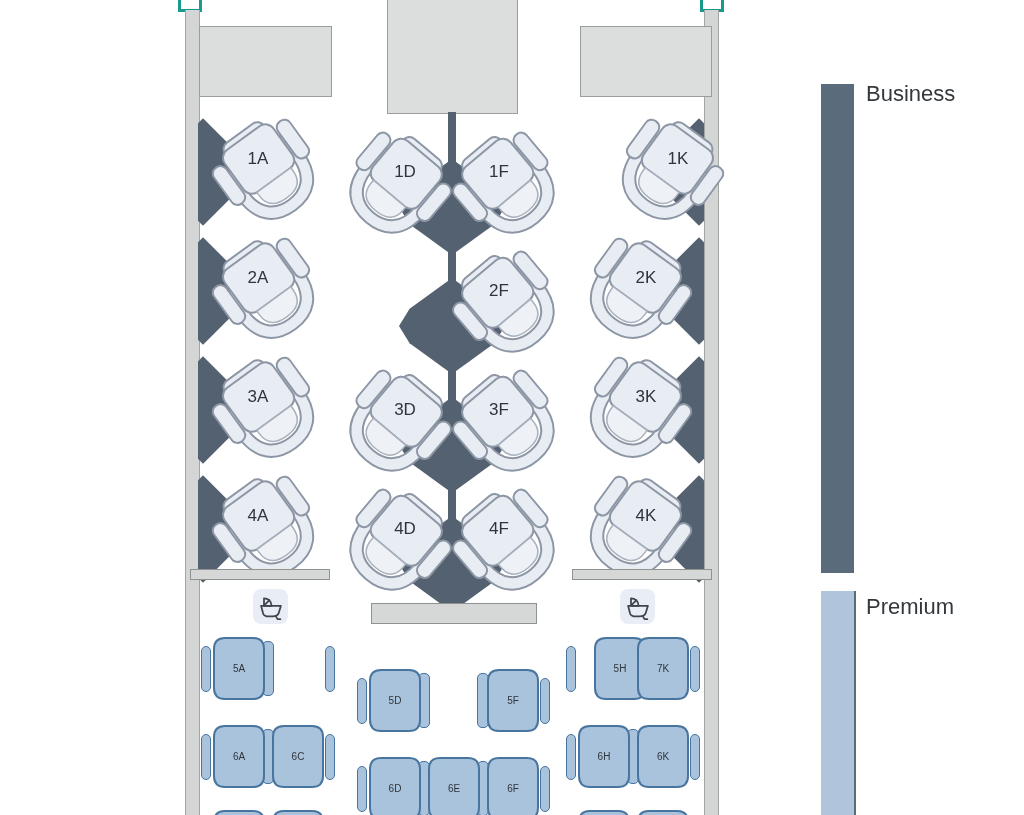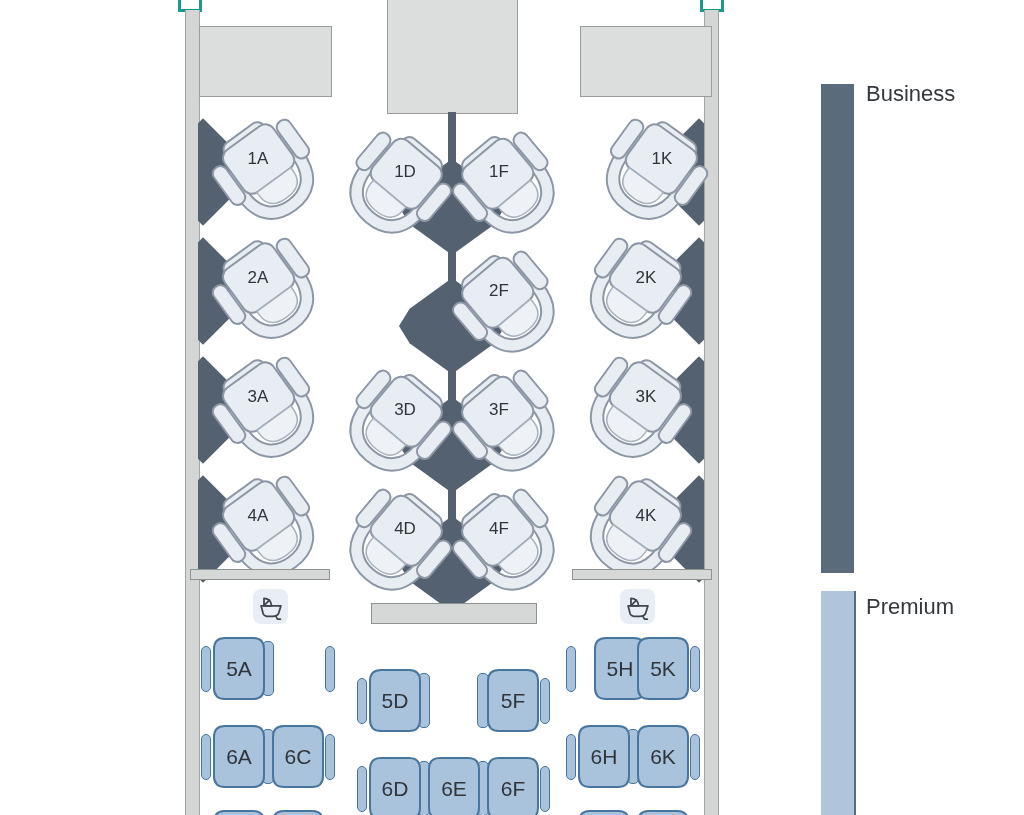--- a/index.html
+++ b/index.html
@@ -23,21 +23,21 @@
   .rot-a svg{transform:rotate(-36deg);}
   .rot-k svg{transform:rotate(36deg);}
   .rot-d svg{transform:rotate(40deg);}
   .rot-f svg{transform:rotate(-40deg);}
   .lbl{position:absolute;width:40px;text-align:center;font-size:17px;color:#2f353b;}
   .lbl-a{left:18px;top:27px}.lbl-k{left:38px;top:27px}
   .lbl-d{left:37px;top:26px}.lbl-f{left:19px;top:26px}
   
   .pseat{width:56px;height:67px;display:flex;align-items:center;justify-content:center;}
   .pseat svg{position:absolute;left:0;top:0;width:56px;height:67px;}
-  .pseat .plbl{position:relative;font-size:21px;color:#2f353b;}
+  .pseat .plbl{position:relative;font-size:10px;color:#2f353b;}
   .pill{background:#aac3dc;border:1.5px solid #48759f;border-radius:5px;box-sizing:border-box;}
   .bassinet-bg{background:#e9eef6;border-radius:8px;display:flex;align-items:center;justify-content:center;}
   
   .legend-swatch{width:33px;}
   .legend-label{font-size:22px;color:#33383d;white-space:nowrap;}
 </style>
 </head>
 <body>
 
 <svg width="0" height="0" style="position:absolute">
@@ -102,21 +102,21 @@
         <use href="#bseat-glyph"></use>
       </svg>
       <div class="lbl lbl-d">1D</div>
     </div>
   <div class="abs bseat rot-f" style="left:460px;top:136px">
       <svg viewBox="0 0 96 100">
         <use href="#bseat-glyph"></use>
       </svg>
       <div class="lbl lbl-f">1F</div>
     </div>
-  <div class="abs bseat rot-k" style="left:604px;top:122px">
+  <div class="abs bseat rot-k" style="left:620px;top:122px">
       <svg viewBox="0 0 96 100">
         <use href="#bseat-glyph"></use>
       </svg>
       <div class="lbl lbl-k">1K</div>
     </div>
 
   <div class="abs bseat rot-a" style="left:220px;top:241px">
       <svg viewBox="0 0 96 100">
         <use href="#bseat-glyph"></use>
       </svg>
@@ -232,21 +232,21 @@
   <div class="abs pseat" style="left:592px;top:635px">
       <svg viewBox="0 0 56 67">
         <use href="#pseat-glyph"></use>
       </svg>
       <div class="plbl">5H</div>
     </div>
   <div class="abs pseat" style="left:635px;top:635px">
       <svg viewBox="0 0 56 67">
         <use href="#pseat-glyph"></use>
       </svg>
-      <div class="plbl">5K</div>
+      <div class="plbl">7K</div>
     </div>
 
   <div class="abs pill" style="left:201px;top:734px;width:10px;height:46px"></div>
   <div class="abs pill" style="left:325px;top:734px;width:10px;height:46px"></div>
   <div class="abs pill" style="left:262px;top:729px;width:12px;height:55px"></div>
   <div class="abs pill" style="left:566px;top:734px;width:10px;height:46px"></div>
   <div class="abs pill" style="left:690px;top:734px;width:10px;height:46px"></div>
   <div class="abs pill" style="left:627px;top:729px;width:12px;height:55px"></div>
   <div class="abs pill" style="left:357px;top:766px;width:10px;height:46px"></div>
   <div class="abs pill" style="left:540px;top:766px;width:10px;height:46px"></div>

